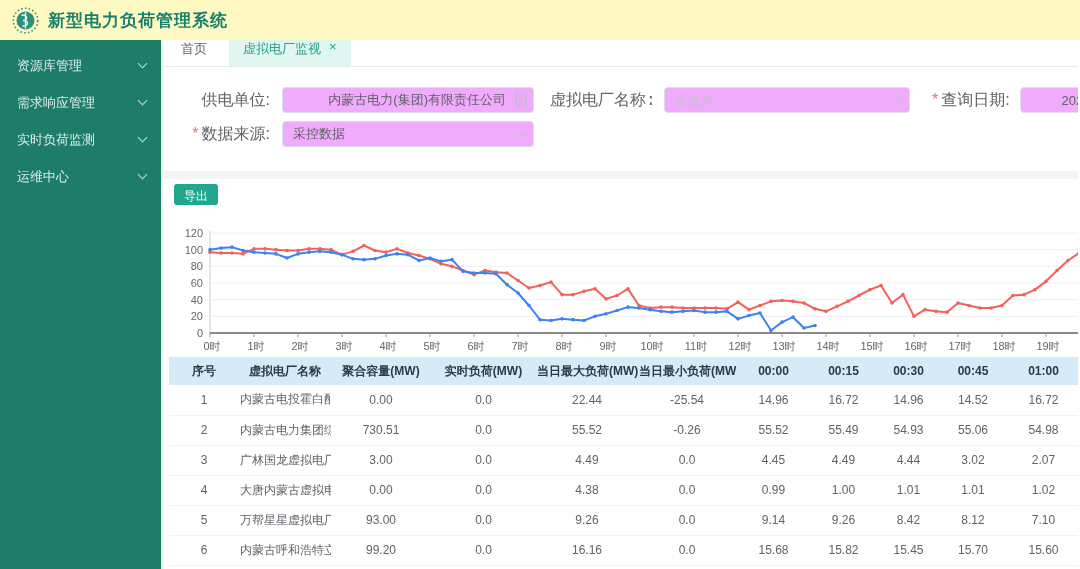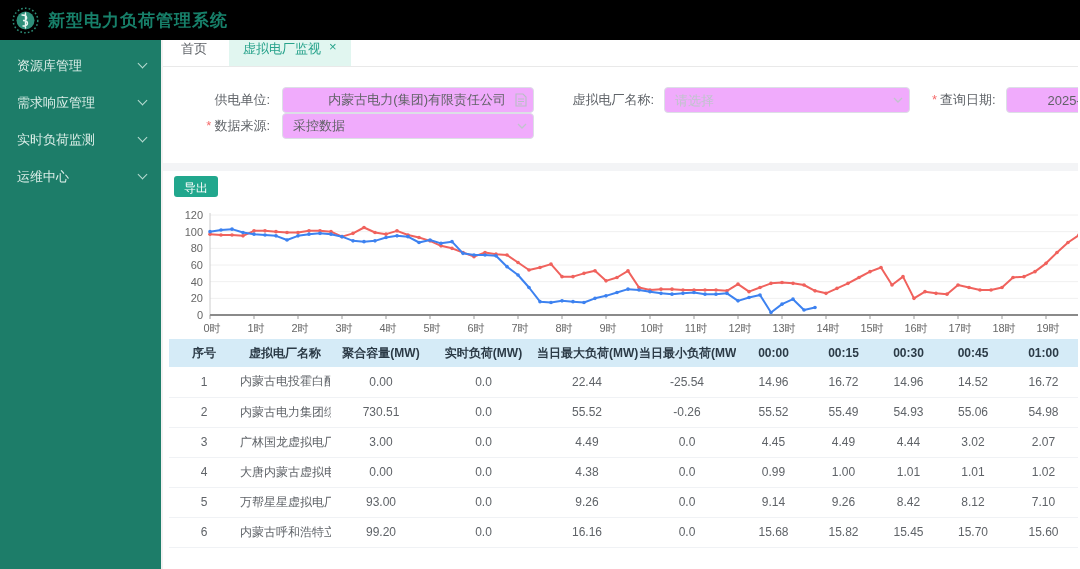--- a/index.html
+++ b/index.html
@@ -2,55 +2,55 @@
 <html><head>
 <meta charset="utf-8">
 <style>
   * { box-sizing: border-box; }
   html,body { margin:0; padding:0; }
   body {
     width:1080px; height:569px; overflow:hidden; background:#fff;
     font-family:"Liberation Sans","DejaVu Sans",sans-serif;
   }
   
-  .header { height:40px; display:flex; align-items:center; padding-left:12px; background:#000000; }
+  .header { height:40px; display:flex; align-items:center; padding-left:12px; background:#fef9c3; }
   .app-title { font-size:17px; font-weight:bold; color:#17806a; margin-left:9px; letter-spacing:1px; }
   
   .layout { display:flex; height:529px; }
   .sidebar { width:161px; background:#1d7d69; flex-shrink:0; padding-top:7px; }
   .side-item { height:37px; display:flex; align-items:center; justify-content:space-between;
     padding:0 15px 0 17px; color:#ddefe9; font-size:13px; cursor:pointer; }
   .chev { width:7px; height:7px; border-right:1.4px solid #b9dcd2; border-bottom:1.4px solid #b9dcd2;
     transform:rotate(45deg); margin-top:-4px; }
   .main { width:917px; border-left:2px solid #f2f2f2; overflow:hidden; background:#fff; }
   
   .tabbar { height:27px; border-bottom:1px solid #e9e9e9; display:flex; align-items:stretch; }
   .tab { display:flex; font-size:13px; cursor:pointer; }
   .tab.plain { color:#5f6368; padding:0 10px; margin-left:8px; }
   .tab.active { color:#27a28b; background:#e1f6f0; padding:0 14px; margin-left:12px; gap:8px; }
   .tab-close { color:#27a28b; font-size:13px; line-height:1; }
   
   .filters { padding:20px 0 24px 0; }
   .frow { display:flex; align-items:center; height:26px; }
-  .frow + .frow { margin-top:0; }
+  .frow + .frow { margin-top:8px; }
   .frow > * { flex-shrink:0; }
-  .flabel { font-size:13px; color:#5f6368; text-align:right; white-space:nowrap; }
+  .flabel { font-size:16px; color:#5f6368; text-align:right; white-space:nowrap; }
   .w1 { width:107px; }
   .req { color:#f56c6c; margin-right:3px; }
   .input-wrap { position:relative; height:26px; }
   .finput { width:100%; height:26px; border:1px solid #dcdfe6; border-radius:4px; background:#f0abfc;
     font-size:13px; color:#606266; padding:0 10px; outline:none;
     font-family:"Liberation Sans","DejaVu Sans",sans-serif; }
   .finput::placeholder { color:#bfc4cc; }
   .suffix-icon { position:absolute; right:7px; top:6px; pointer-events:none; }
   .align-right { text-align:right; padding-right:27px; }
   .align-center { text-align:center; }
   
   .divider { height:8px; background:#f3f4f6; }
-  .toolbar { margin:5px 0 6px 11px; }
+  .toolbar { margin:5px 0 16px 11px; }
   .btn-export { background:#21a78d; color:#fff; border:none; border-radius:3px; font-size:12px;
     padding:4px 10px; height:21px; cursor:pointer; font-family:"Liberation Sans","DejaVu Sans",sans-serif; }
   .unit-label { font-size:12px; color:#666; margin:5px 0 0 57px; }
   
   .chart-clip { width:917px; height:132px; overflow:hidden; margin-top:2px; }
   
   .tbl-wrap { margin:4px 0 0 6px; overflow:hidden; }
   table { border-collapse:collapse; table-layout:fixed; width:913px; }
   thead th { background:#d5ebf7; color:#2b3a46; font-weight:bold; font-size:12px; height:28px;
     text-align:center; white-space:nowrap; overflow:hidden; }
@@ -105,21 +105,21 @@
     <div class="filters">
       <div class="frow">
         <div class="flabel w1">供电单位:</div>
         <div class="input-wrap" style="width:252px; margin-left:12px;">
           <input class="finput align-right" value="内蒙古电力(集团)有限责任公司" style="">
           <svg class="suffix-icon" width="12" height="14" viewBox="0 0 12 14">
             <path d="M1 1 h7 l3 3 v9 h-10 z" fill="none" stroke="#b9bec6" stroke-width="1.1"></path>
             <path d="M3 6 h6 M3 8.5 h6 M3 11 h4" stroke="#b9bec6" stroke-width="1"></path>
           </svg>
         </div>
-        <div class="flabel" style="width:104px; margin-left:16px;">虚拟电厂名称:</div>
+        <div class="flabel" style="width:104px; margin-left:16px;font-family:Liberation Mono, monospace;">虚拟电厂名称:</div>
         <div class="input-wrap" style="width:246px; margin-left:10px;">
           <input class="finput" readonly="" placeholder="请选择" style="">
           <svg class="suffix-icon" style="top:10px;" width="10" height="6" viewBox="0 0 10 6">
             <polyline points="1,1 5,5 9,1" fill="none" stroke="#c0c4cc" stroke-width="1.3"></polyline>
           </svg>
         </div>
         <div class="flabel" style="margin-left:22px;">
           <span class="req">*</span><span>查询日期:</span>
         </div>
         <div class="input-wrap" style="width:150px; margin-left:10px;">

